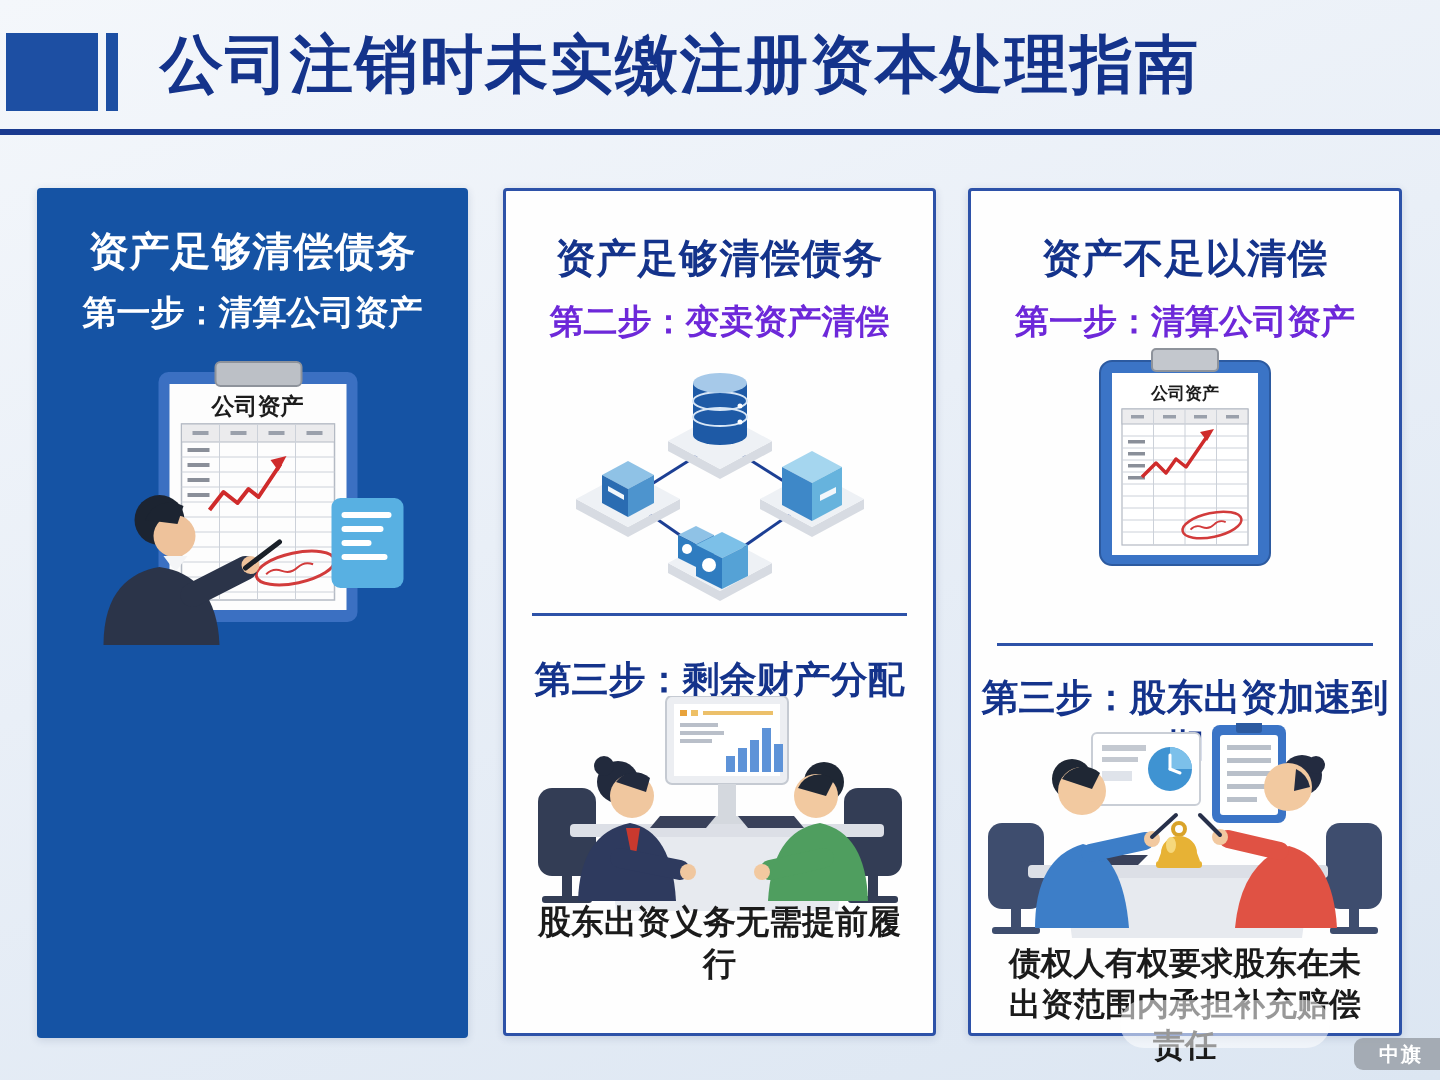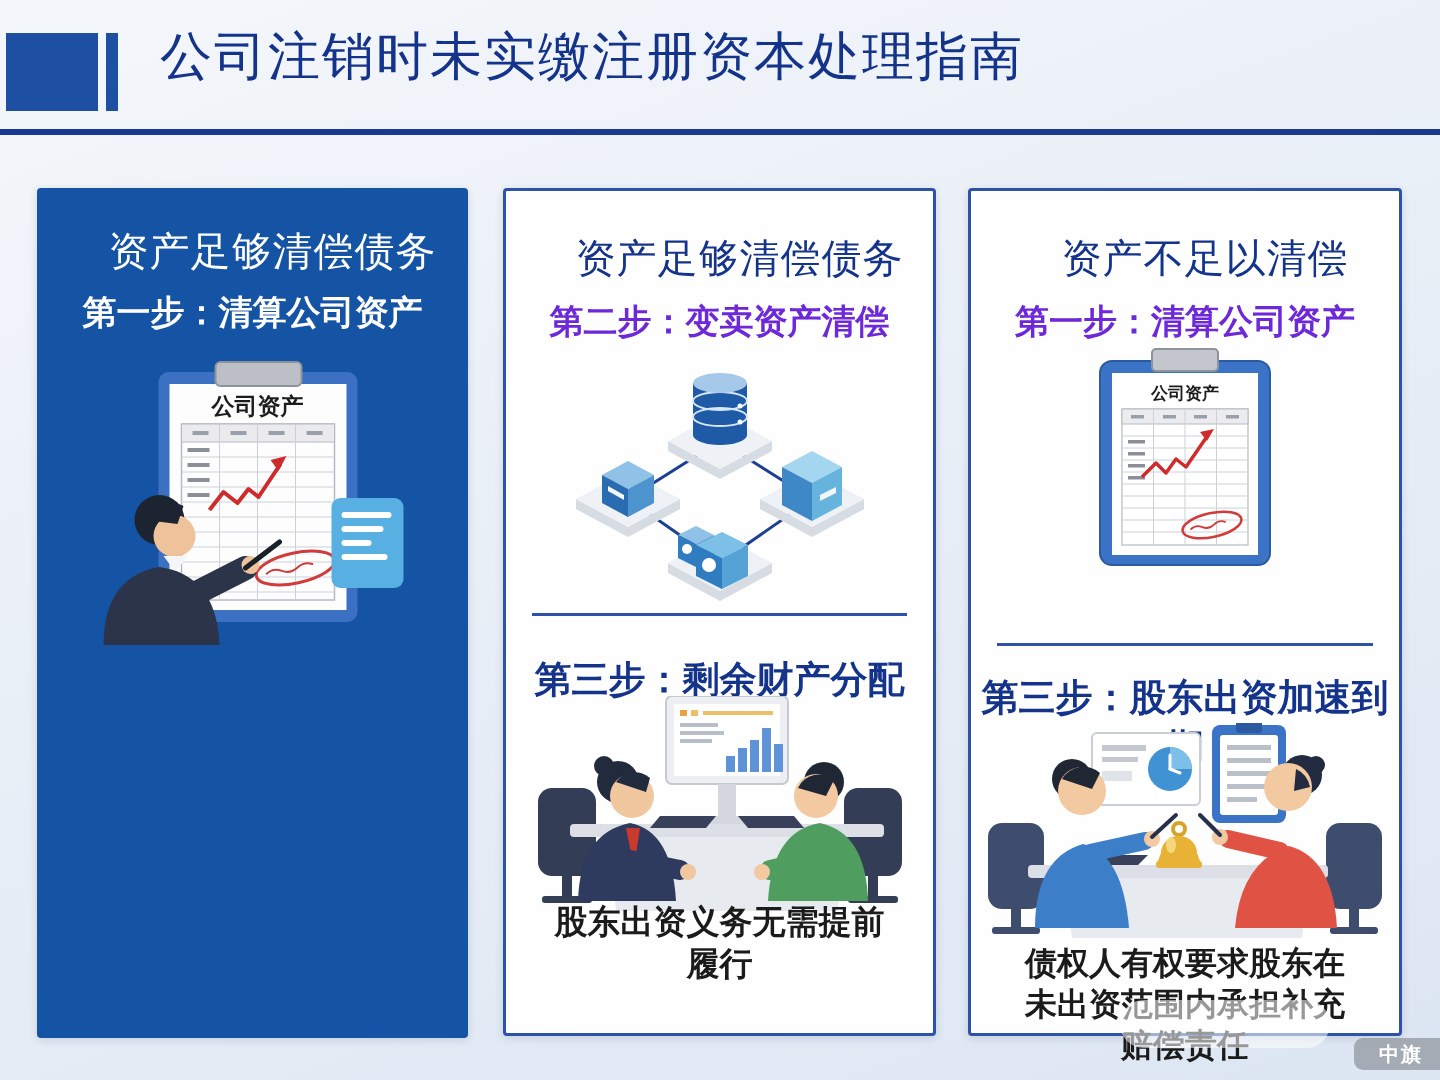--- a/index.html
+++ b/index.html
@@ -4,40 +4,40 @@
 <style>
   html,body{margin:0;padding:0;}
   body{font-family:"Liberation Sans","DejaVu Sans",sans-serif;}
   .page{position:relative;width:1440px;height:1080px;overflow:hidden;
         background:linear-gradient(160deg,#f4f7fb 0%,#e9eff7 45%,#dce6f2 100%);}
 
   
   .header-block{position:absolute;left:6px;top:33px;width:92px;height:78px;background:#1d4fa3;}
   .header-bar{position:absolute;left:106px;top:33px;width:12px;height:78px;background:#1d4fa3;}
   .page-title{position:absolute;left:160px;top:22px;width:1260px;
-              font-size:52px;font-weight:normal;color:#14338b;letter-spacing:2px;white-space:nowrap;}
+              font-size:63px;font-weight:bold;color:#14338b;letter-spacing:2px;white-space:nowrap;}
   .header-rule{position:absolute;left:0;top:129px;width:1440px;height:6px;background:#1a3a8f;}
 
   
   .panel{position:absolute;top:188px;border-radius:4px;box-shadow:0 2px 8px rgba(20,40,90,.14);}
   .panel-blue{left:37px;width:431px;height:850px;background:#1553a4;}
   .panel-white{background:#fefefe;border:3px solid #2d52a8;}
   .panel-mid{left:503px;width:427px;height:842px;}
   .panel-right{left:968px;width:428px;height:842px;}
 
   .panel-title{position:absolute;left:0;width:100%;text-align:center;
-               font-size:40px;font-weight:normal;letter-spacing:1px;margin-left:20px;}
+               font-size:40px;font-weight:bold;letter-spacing:1px;}
   .panel-title.white{color:#ffffff;}
   .panel-title.navy{color:#14338b;}
   .step-label{position:absolute;left:0;width:100%;text-align:center;
               font-size:34px;font-weight:bold;color:#6d28d9;}
   .step-label.white{color:#ffffff;}
   .step-label.navy{color:#14338b;font-size:37px;}
   .divider{position:absolute;left:26px;right:26px;height:3px;background:#2d52a8;}
-  .note-text{position:absolute;left:0;width:100%;text-align:center;padding:0 40px;box-sizing:border-box;
+  .note-text{position:absolute;left:0;width:100%;text-align:center;padding:0 24px;box-sizing:border-box;
              font-size:33px;font-weight:bold;color:#1b1b1b;line-height:1.28;}
   .art{position:absolute;left:50%;transform:translateX(-50%);}
 
   
   .corner-blob{position:absolute;right:110px;top:1000px;width:210px;height:48px;
                background:rgba(255,255,255,.55);border-radius:26px;}
   .watermark{position:absolute;right:-8px;top:1038px;width:94px;height:32px;
              background:rgba(150,156,164,.8);border-radius:9px;
              display:flex;align-items:center;justify-content:center;
              color:#ffffff;font-size:20px;font-weight:bold;letter-spacing:2px;}

